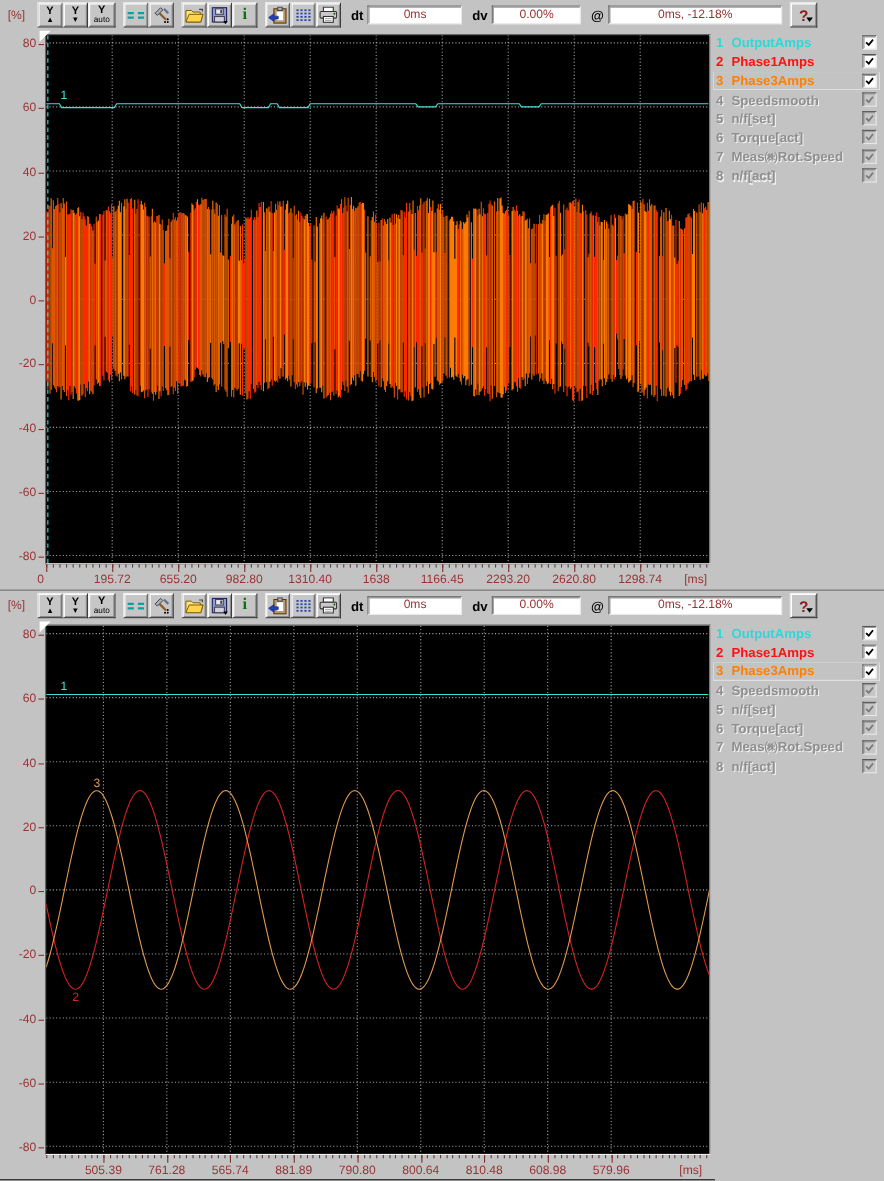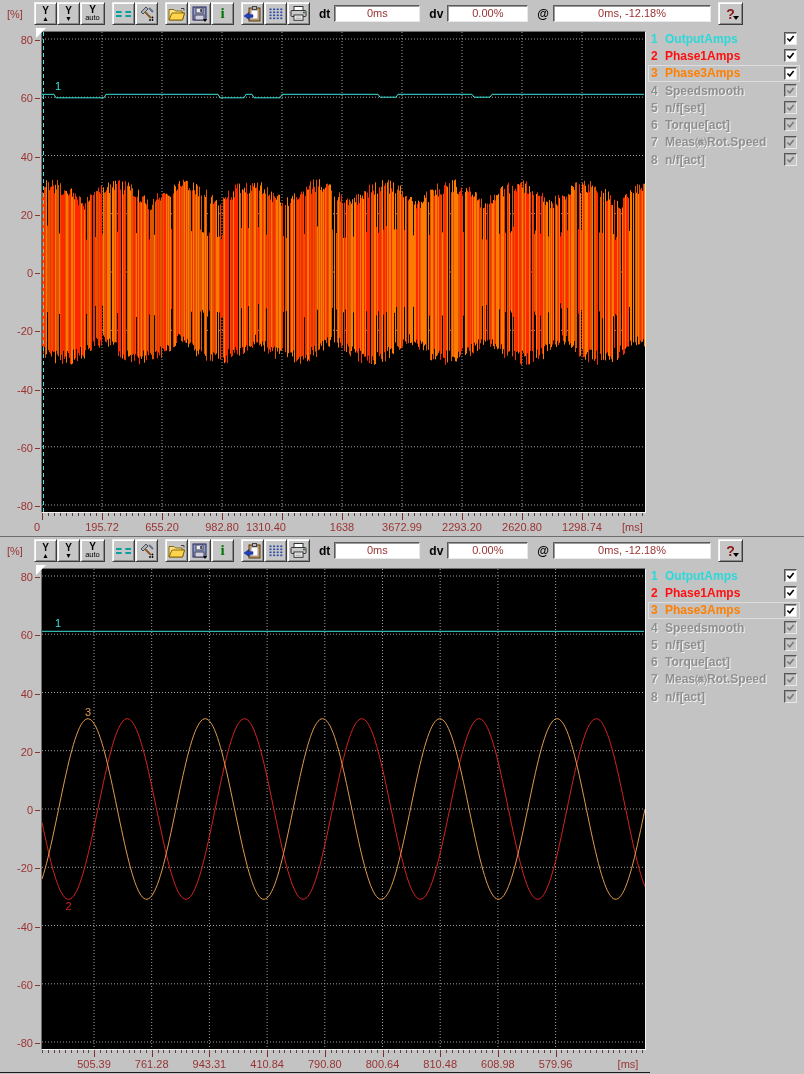--- a/index.html
+++ b/index.html
@@ -347,23 +347,23 @@
       <i class="maj" style="left:361.0px;height:7px"></i>
       <i class="maj" style="left:421.0px;height:7px"></i>
       <i class="maj" style="left:481.0px;height:7px"></i>
       <i class="maj" style="left:541.0px;height:7px"></i>
     </div>
   <div class="xlabels">
       <span class="xlab" style="left:-5.0px">0</span>
       <span class="xlab" style="left:60.0px">195.72</span>
       <span class="xlab" style="left:120.0px">655.20</span>
       <span class="xlab" style="left:180.0px">982.80</span>
-      <span class="xlab" style="left:224px">1310.40</span>
+      <span class="xlab" style="left:240.0px">1310.40</span>
       <span class="xlab" style="left:300.0px">1638</span>
-      <span class="xlab" style="left:360.0px">3672.99</span>
+      <span class="xlab" style="left:360.0px">1166.45</span>
       <span class="xlab" style="left:420.0px">2293.20</span>
       <span class="xlab" style="left:480.0px">2620.80</span>
       <span class="xlab" style="left:540.0px">1298.74</span>
       <span class="xunit" style="left:580.0px">[ms]</span>
     </div>
   <div class="legend">
       <div class="lrow">
         <span class="lnum" style="color:#2dd8d8">1</span>
         <span class="lname" style="color:#2dd8d8">OutputAmps</span>
         <span class="cbox">
@@ -707,22 +707,22 @@
       <i class="maj" style="left:226.1px;height:7px"></i>
       <i class="maj" style="left:283.8px;height:7px"></i>
       <i class="maj" style="left:341.5px;height:7px"></i>
       <i class="maj" style="left:399.2px;height:7px"></i>
       <i class="maj" style="left:456.9px;height:7px"></i>
       <i class="maj" style="left:514.6px;height:7px"></i>
     </div>
   <div class="xlabels">
       <span class="xlab" style="left:52.0px">505.39</span>
       <span class="xlab" style="left:109.7px">761.28</span>
-      <span class="xlab" style="left:167.4px">943.31</span>
-      <span class="xlab" style="left:225.1px">410.84</span>
+      <span class="xlab" style="left:167.4px">565.74</span>
+      <span class="xlab" style="left:225.1px">881.89</span>
       <span class="xlab" style="left:282.8px">790.80</span>
       <span class="xlab" style="left:340.5px">800.64</span>
       <span class="xlab" style="left:398.2px">810.48</span>
       <span class="xlab" style="left:455.9px">608.98</span>
       <span class="xlab" style="left:513.6px">579.96</span>
       <span class="xunit" style="left:575.6px">[ms]</span>
     </div>
   <div class="legend">
       <div class="lrow">
         <span class="lnum" style="color:#2dd8d8">1</span>

